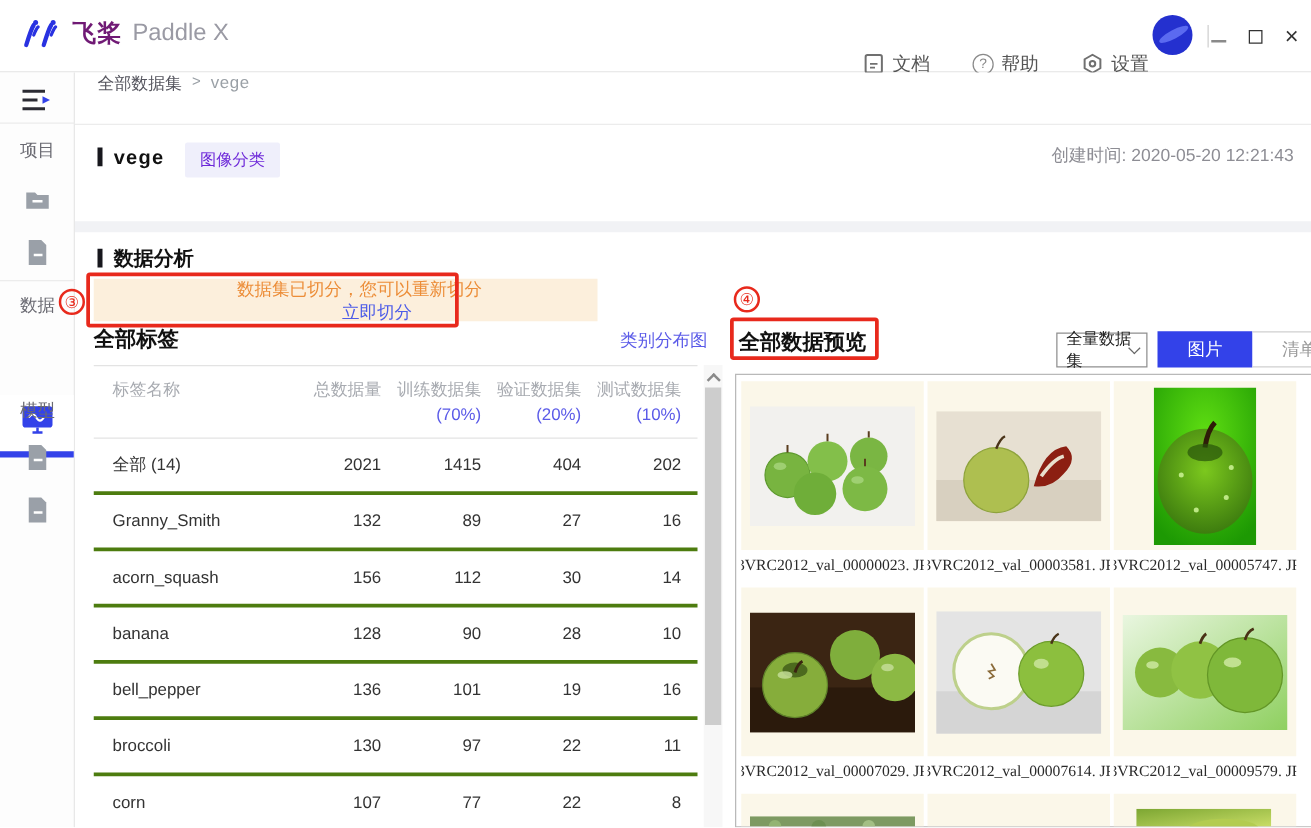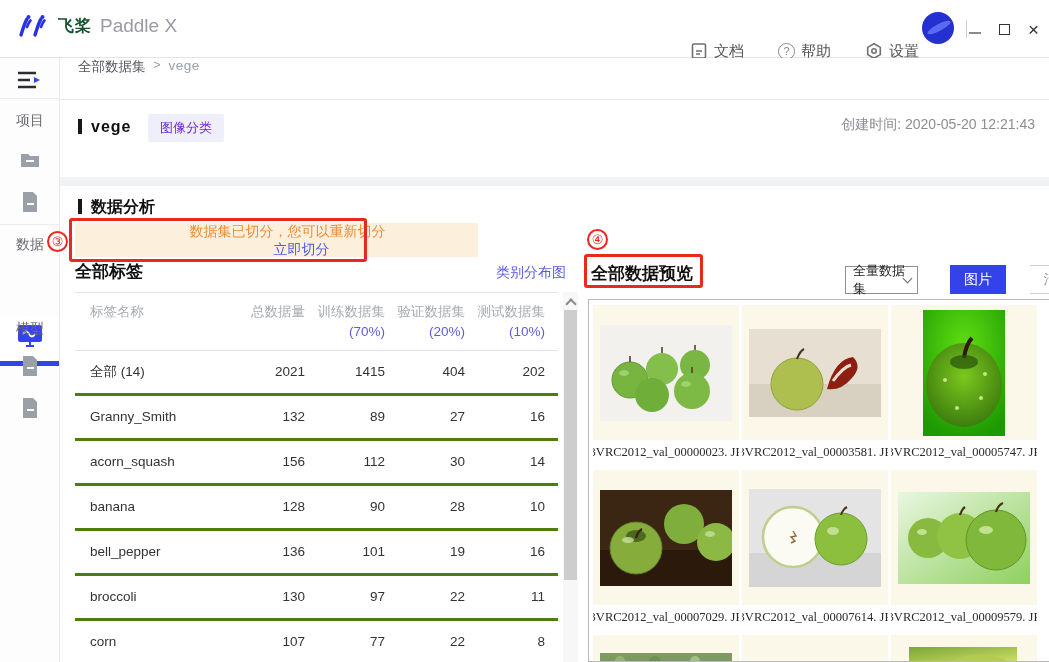--- a/index.html
+++ b/index.html
@@ -3,21 +3,21 @@
 <meta charset="utf-8">
 <style>
   * { margin:0; padding:0; box-sizing:border-box; }
   html,body { width:1049px; height:662px; }
   body { font-family:"Liberation Sans", sans-serif; background:#fff; }
   .app { position:relative; width:1049px; height:662px; overflow:hidden; background:#fff; }
 
   
   .topbar { position:absolute; left:0; top:0; width:1049px; height:58px; background:#fff; border-bottom:1px solid #e4e4e4; }
   .logo { position:absolute; left:18px; top:14px; display:flex; align-items:center; gap:6px; }
-  .logo-cn { font-size:16px; font-weight:bold; color:#14532d; letter-spacing:1px; }
+  .logo-cn { font-size:19px; font-weight:bold; color:#701a75; letter-spacing:1px; }
   .logo-en { font-size:19px; color:#9a9aa4; margin-left:2px; }
   .topnav { position:absolute; right:130px; top:0; height:58px; display:flex; align-items:center; gap:34px; }
   .topnav-item { display:flex; align-items:center; gap:6px; color:#555; font-size:15px; cursor:pointer;margin-top:44px; }
   .tn-ico { width:18px; height:18px; display:inline-flex; }
   .help-circle { width:17px; height:17px; border:1.5px solid #8a8a8a; border-radius:50%; color:#8a8a8a; font-size:11px; display:flex; align-items:center; justify-content:center; }
   .avatar { position:absolute; right:95px; top:12px; width:32px; height:32px; border-radius:50%; background:#2430cf; overflow:hidden; }
   .avatar::after { content:""; position:absolute; left:4px; top:12px; width:26px; height:7px; background:#5b6af0; border-radius:50%; transform:rotate(-28deg); }
   .win-sep { position:absolute; right:82px; top:20px; width:1px; height:18px; background:#cfcfcf; }
   .win-controls { position:absolute; right:10px; top:0; height:58px; display:flex; align-items:center; gap:18px; }
   .win-min { width:12px; height:2px; background:#8a8a8a; margin-top:8px; }
@@ -77,21 +77,21 @@
   .tbl-scroll { position:absolute; left:503px; top:106px; width:15px; height:370px; background:#f7f7f7; }
   .scroll-arrow { position:absolute; left:3px; top:5px; width:8px; height:8px; }
   .scroll-arrow::before { content:""; position:absolute; left:1px; top:3px; width:6px; height:6px; border-left:2px solid #8a8a8a; border-top:2px solid #8a8a8a; transform:rotate(45deg); }
   .tbl-thumb { position:absolute; left:1px; top:18px; width:13px; height:270px; background:#cdcdcd; }
 
   
   .pv-title { position:absolute; left:531px; top:76px; font-size:17px; font-weight:bold; color:#111; }
   .filter-select { position:absolute; left:785px; top:80px; width:73px; height:28px; border:1px solid #8f8f8f; background:#fff; display:flex; align-items:center; padding-left:7px; font-size:13px; color:#222; cursor:pointer; }
   .chev-down { position:absolute; right:6px; top:8px; width:7px; height:7px; border-left:1.6px solid #666; border-bottom:1.6px solid #666; transform:rotate(-45deg); }
   .toggle { position:absolute; left:866px; top:79px; display:flex; height:29px; }
-  .tg-btn { width:56px; display:flex; align-items:center; justify-content:center; font-size:14px; cursor:pointer;margin-left:24px; }
+  .tg-btn { width:76px; display:flex; align-items:center; justify-content:center; font-size:14px; cursor:pointer; }
   .tg-active { background:#3342e9; color:#fff; }
   .tg-idle { background:#fff; color:#9a9a9a; border:1px solid #cfcfcf; border-left:none;font-family:Liberation Mono, monospace; }
 
   
   .pv-panel { position:absolute; left:528px; top:113px; width:514px; height:363px; border:1px solid #b9b9b9; background:#fff; overflow:hidden; }
   .card { position:absolute; width:146px; }
   .card .ph-area { width:146px; height:135px; background:#fbf7e9; display:flex; align-items:center; justify-content:center; }
   .card .fname { height:24px; display:flex; align-items:center; justify-content:center; font-family:"Liberation Serif", serif; font-size:12.5px; color:#2a2a2a; white-space:nowrap; overflow:hidden; }
   .r1 { top:5px; } .r2 { top:170px; } .r3 { top:335px; }
   .col1 { left:4px; } .col2 { left:153px; } .col3 { left:302px; }

